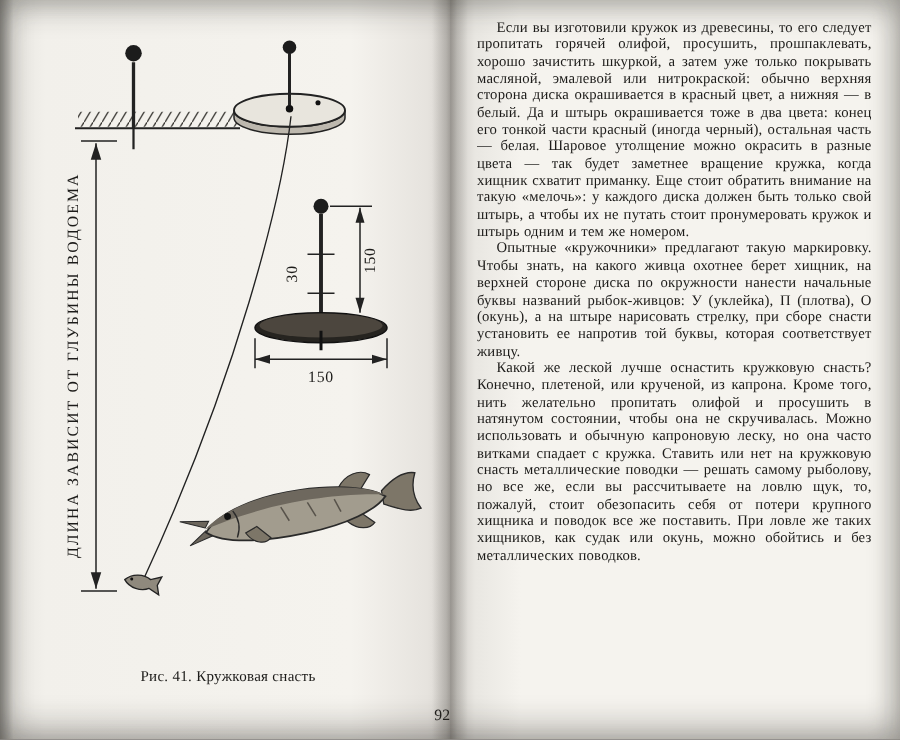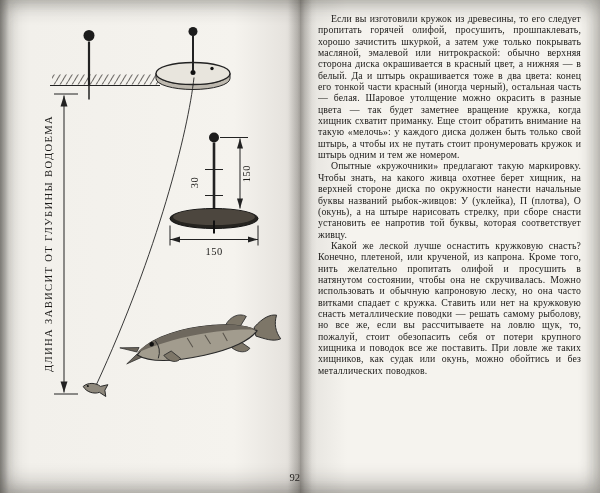--- a/index.html
+++ b/index.html
@@ -129,20 +129,21 @@
         <line x1="22" y1="-5" x2="25" y2="4" stroke="#57524a" stroke-width="1"></line>
         <circle cx="-50" cy="-6" r="2.3" fill="#111"></circle>
       </g>
 
       <g transform="translate(87,377) rotate(10)">
         <path d="M-12,0 C-8,-5 0,-6 5,-3 L12,-6 L10,0 L12,6 L5,3 C0,6 -8,5 -12,0 Z" fill="#8f897d" stroke="#222" stroke-width="0.9"></path>
         <circle cx="-7.5" cy="-1.2" r="1" fill="#111"></circle>
       </g>
     </svg>
 
+    <div class="caption">Рис. 41. Кружковая снасть</div>
     <div class="pageno">92</div>
   </div>
 
   <div class="page page-right">
     <div class="text-block">
       <p>Если вы изготовили кружок из древесины, то его следует пропитать горячей олифой, просушить, прошпаклевать, хорошо зачистить шкуркой, а затем уже только покрывать масляной, эмалевой или нитрокраской: обычно верхняя сторона диска окрашивается в красный цвет, а нижняя — в белый. Да и штырь окрашивается тоже в два цвета: конец его тонкой части красный (иногда черный), остальная часть — белая. Шаровое утолщение можно окрасить в разные цвета — так будет заметнее вращение кружка, когда хищник схватит приманку. Еще стоит обратить внимание на такую «мелочь»: у каждого диска должен быть только свой штырь, а чтобы их не путать стоит пронумеровать кружок и штырь одним и тем же номером.</p>
       <p>Опытные «кружочники» предлагают такую маркировку. Чтобы знать, на какого живца охотнее берет хищник, на верхней стороне диска по окружности нанести начальные буквы названий рыбок-живцов: У (уклейка), П (плотва), О (окунь), а на штыре нарисовать стрелку, при сборе снасти установить ее напротив той буквы, которая соответствует живцу.</p>
       <p>Какой же леской лучше оснастить кружковую снасть? Конечно, плетеной, или крученой, из капрона. Кроме того, нить желательно пропитать олифой и просушить в натянутом состоянии, чтобы она не скручивалась. Можно использовать и обычную капроновую леску, но она часто витками спадает с кружка. Ставить или нет на кружковую снасть металлические поводки — решать самому рыболову, но все же, если вы рассчитываете на ловлю щук, то, пожалуй, стоит обезопасить себя от потери крупного хищника и поводок все же поставить. При ловле же таких хищников, как судак или окунь, можно обойтись и без металлических поводков.</p>
     </div>
   </div>

